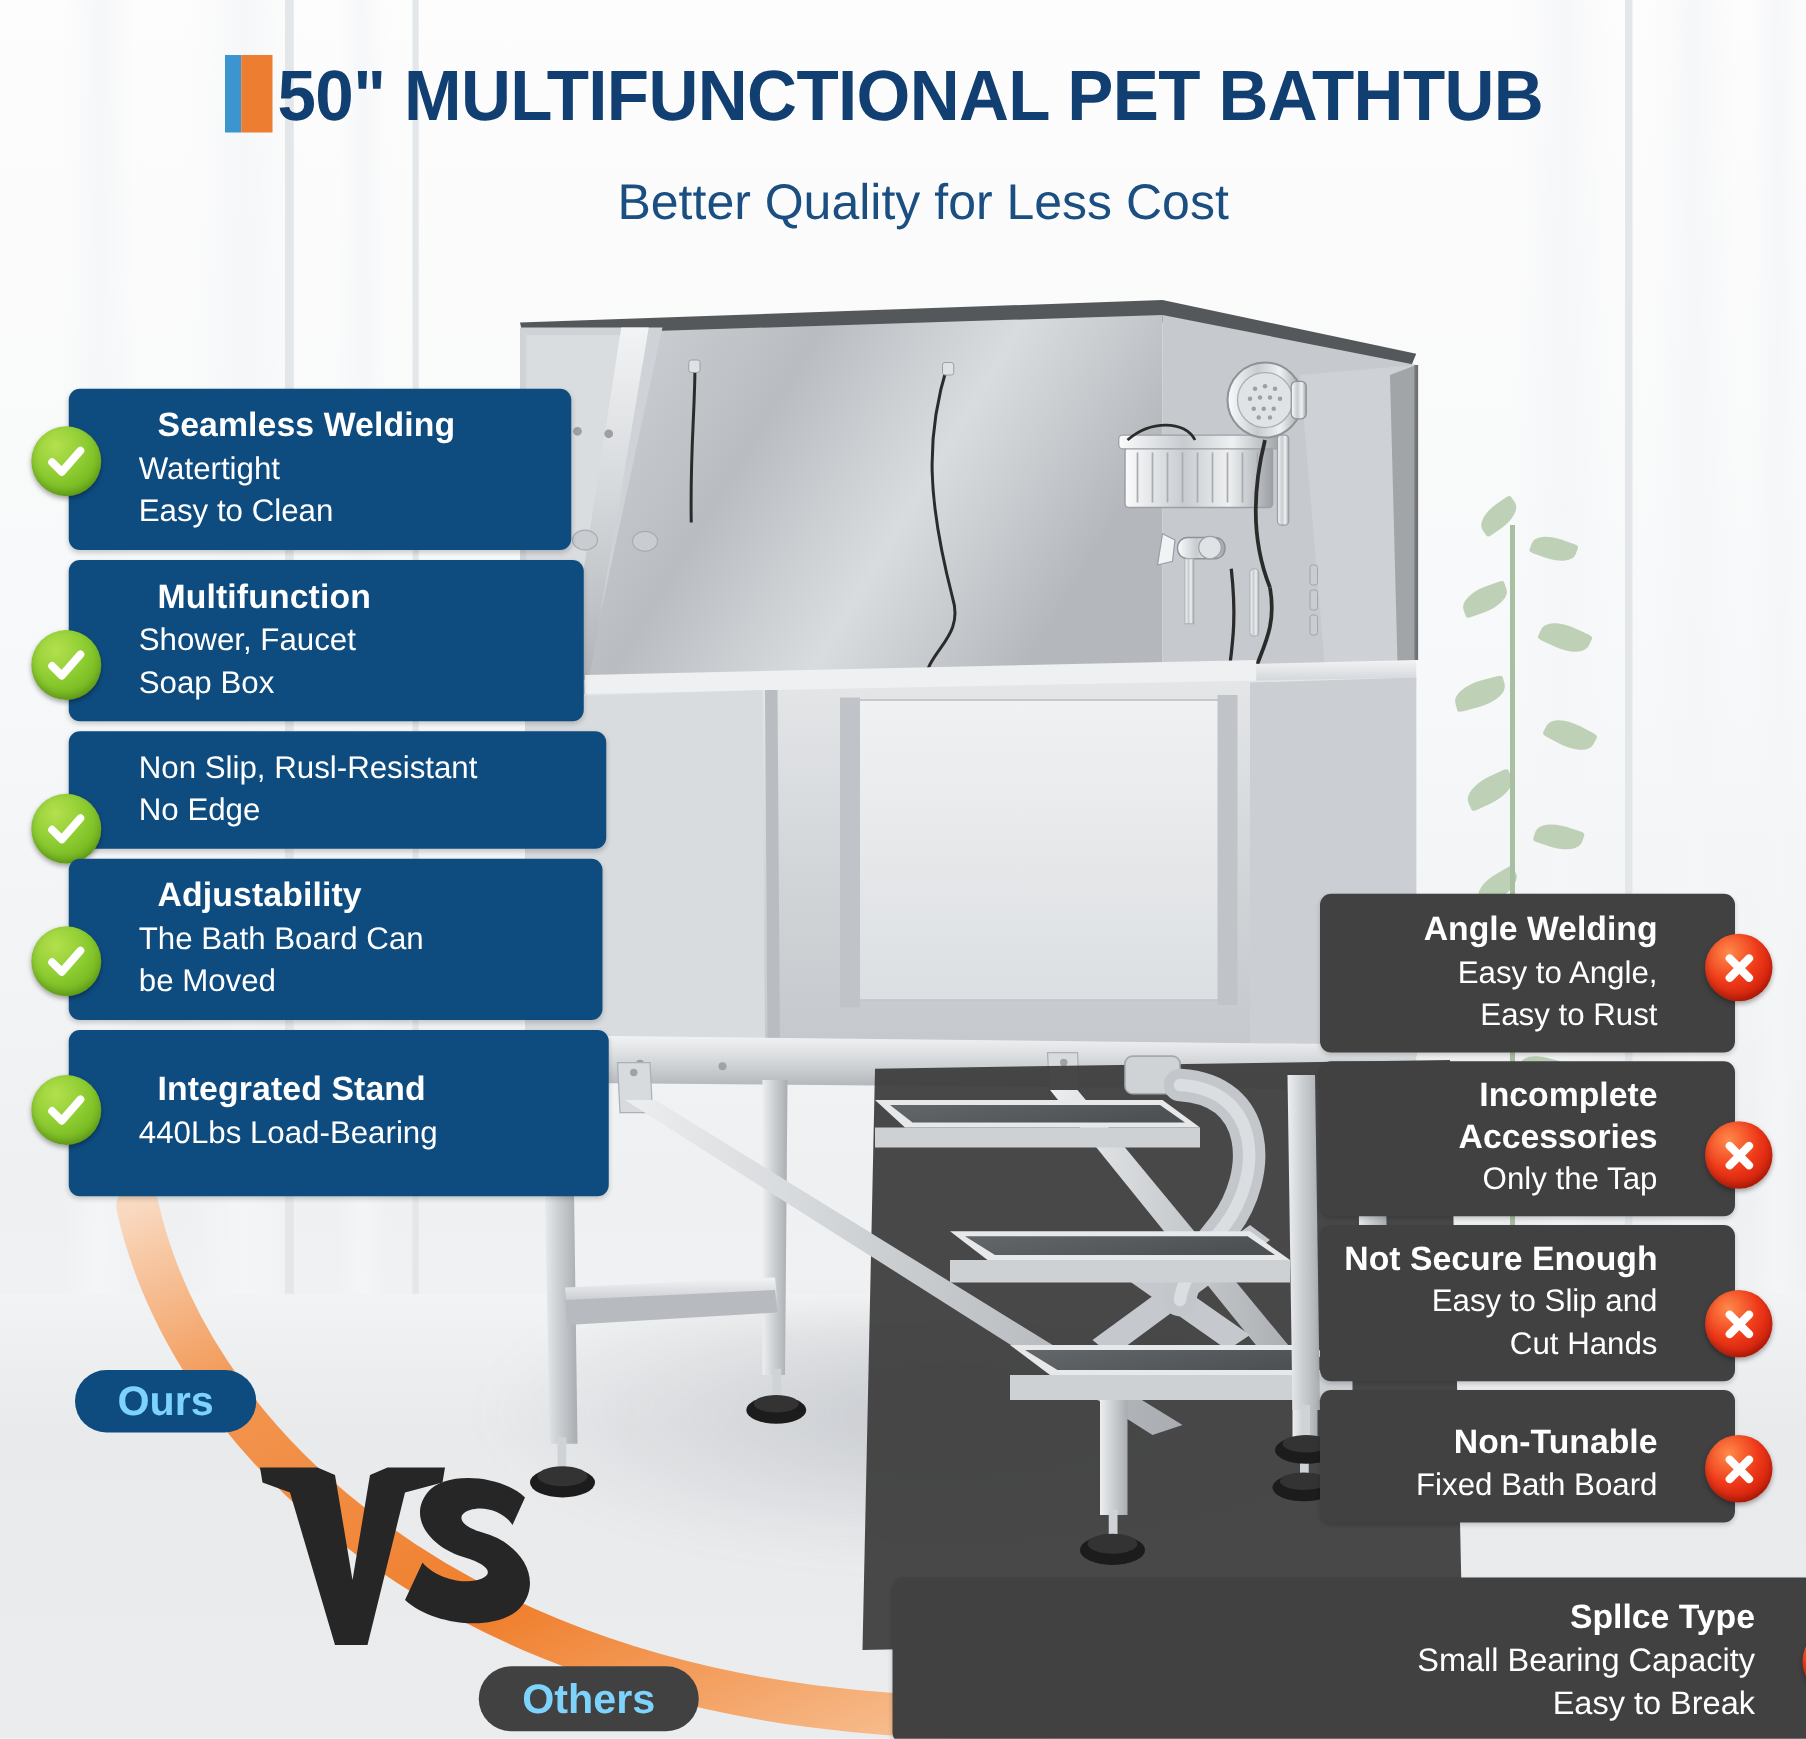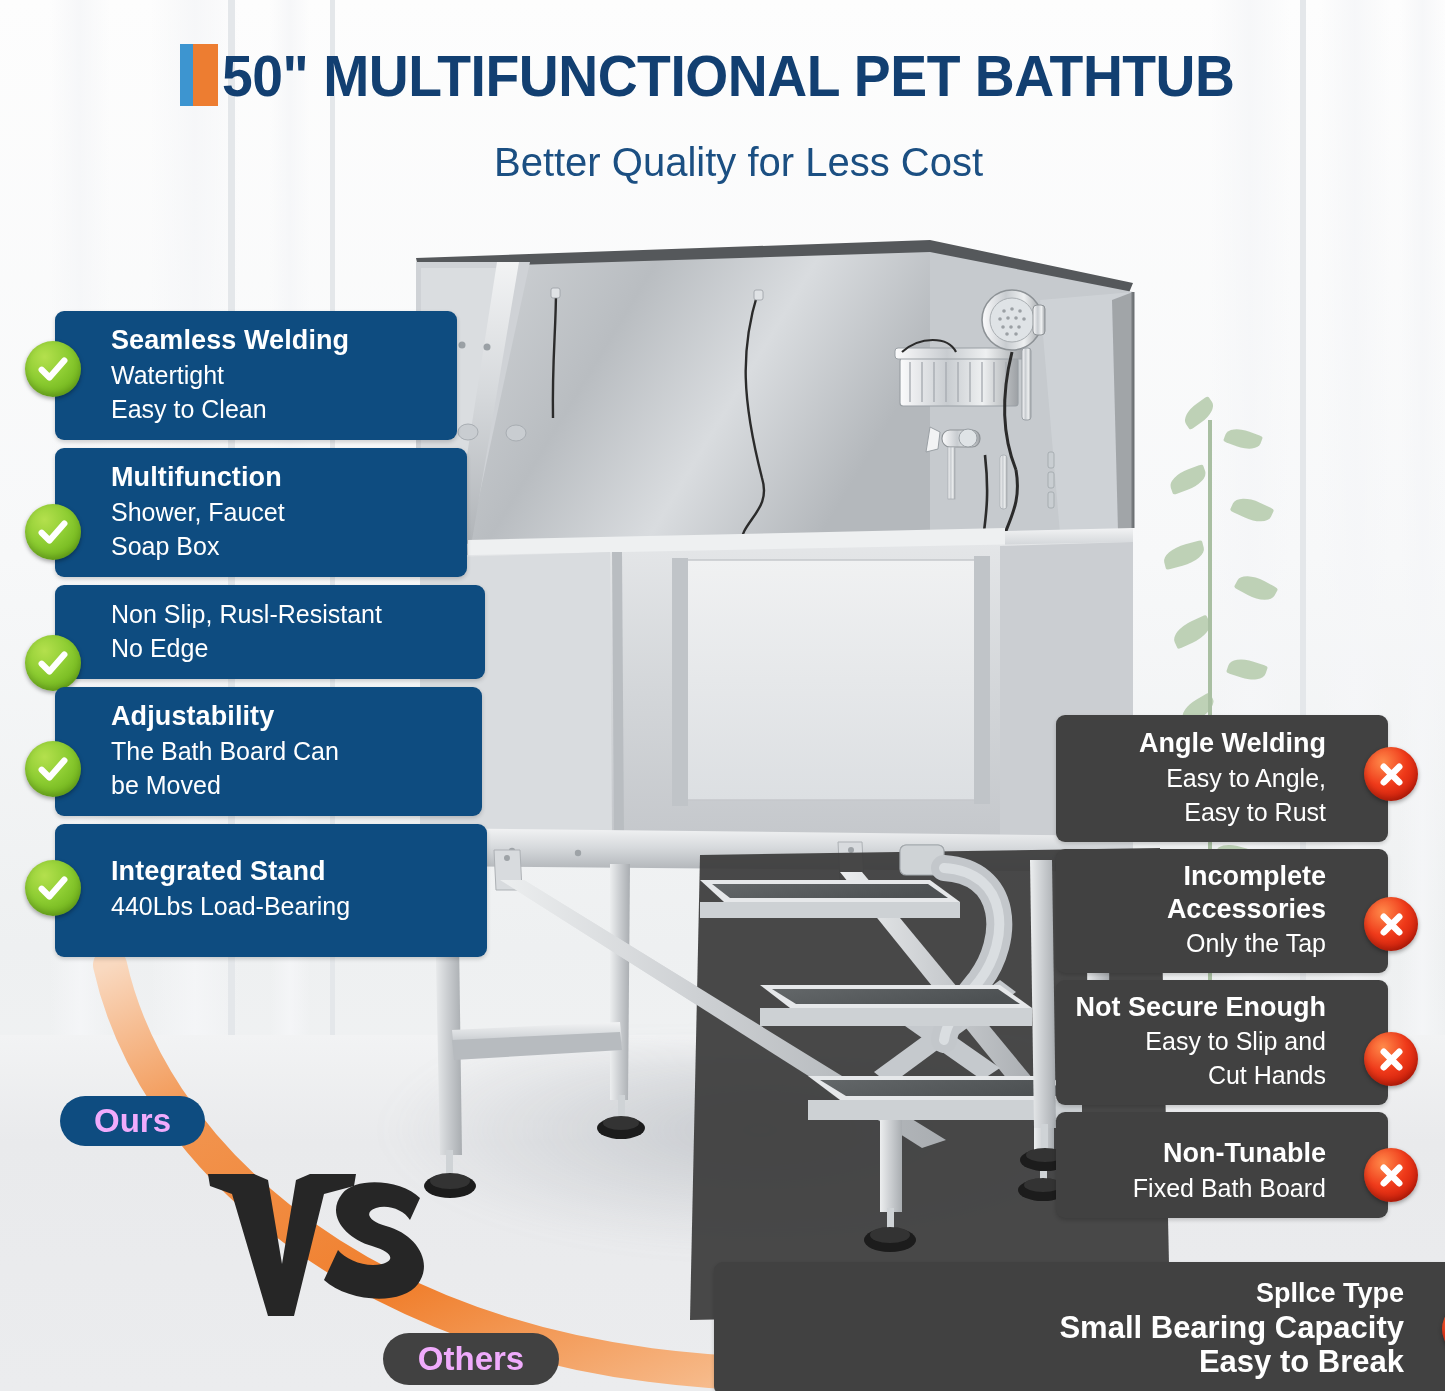--- a/index.html
+++ b/index.html
@@ -42,21 +42,21 @@
     font-weight:bold;color:#123f71;font-family:"Liberation Sans","DejaVu Sans",sans-serif;
     transform:scaleX(.97);transform-origin:left center;}
   .subtitle{position:absolute;left:16px;top:140px;width:1445px;text-align:center;
     font-size:40px;color:#1b4f82;font-weight:400;}
 
   
   .pros{position:absolute;left:55px;top:311px;width:400px;}
   .pro-box{position:relative;background:#0e4c80;border-radius:9px;color:#fff;
     padding:12px 16px 14px 56px;margin-bottom:8px;
     box-shadow:0 2px 4px rgba(0,0,0,.18);}
-  .pro-box .ttl{font-size:27px;font-weight:bold;line-height:35px;letter-spacing:.1px;}
+  .pro-box .ttl{font-size:27px;font-weight:bold;line-height:35px;letter-spacing:.1px;margin-left:15px;}
   .pro-box .sub{font-size:25px;font-weight:400;line-height:34px;}
   .tick{position:absolute;left:-30px;width:56px;height:56px;border-radius:50%;
     background:radial-gradient(circle at 35% 28%,#b4e04d 0%,#8ccc31 45%,#5fa40f 100%);
     box-shadow:0 2px 4px rgba(0,0,0,.35), inset 0 -3px 6px rgba(0,0,0,.18);
     display:flex;align-items:center;justify-content:center;}
   .tick svg{width:34px;height:34px;}
 
   .cons{position:absolute;right:57px;top:715px;width:332px;}
   .con-box{position:relative;background:#414141;border-radius:9px;color:#fff;
     padding:11px 62px 13px 16px;margin-bottom:7px;text-align:right;
@@ -65,25 +65,25 @@
   .con-box .sub{font-size:25px;font-weight:400;line-height:34px;}
   .cross{position:absolute;right:-30px;width:54px;height:54px;border-radius:50%;
     background:radial-gradient(circle at 35% 28%,#ff8a4a 0%,#ef3a1a 45%,#b80d00 100%);
     box-shadow:0 2px 4px rgba(0,0,0,.35), inset 0 -3px 6px rgba(0,0,0,.22);
     display:flex;align-items:center;justify-content:center;}
   .cross svg{width:31px;height:31px;}
   .con-wide{position:absolute;left:714px;top:1262px;width:674px;
     background:#414141;border-radius:9px;color:#fff;text-align:right;
     padding:14px 62px 16px 16px;box-shadow:0 2px 4px rgba(0,0,0,.18);}
   .con-wide .ttl{font-size:27px;font-weight:bold;line-height:35px;}
-  .con-wide .sub{font-size:31px;font-weight:700;line-height:34px;text-align:right;}
+  .con-wide .sub{font-size:26px;font-weight:400;line-height:34px;text-align:right;}
 
   
   #arc{position:absolute;left:90px;top:955px;}
-  .pill{position:absolute;border-radius:26px;color:#f0abfc;font-weight:bold;
+  .pill{position:absolute;border-radius:26px;color:#7dd3fc;font-weight:bold;
     display:flex;align-items:center;justify-content:center;}
   .pill-ours{left:60px;top:1096px;width:145px;height:50px;background:#0e4c80;font-size:33px;}
   .pill-others{left:383px;top:1333px;width:176px;height:52px;background:#414141;font-size:33px;}
   #vs{position:absolute;left:206px;top:1168px;font-size:0;}
 </style>
 </head>
 <body>
 
 <div id="photo">
   <div class="bg-base"></div>

